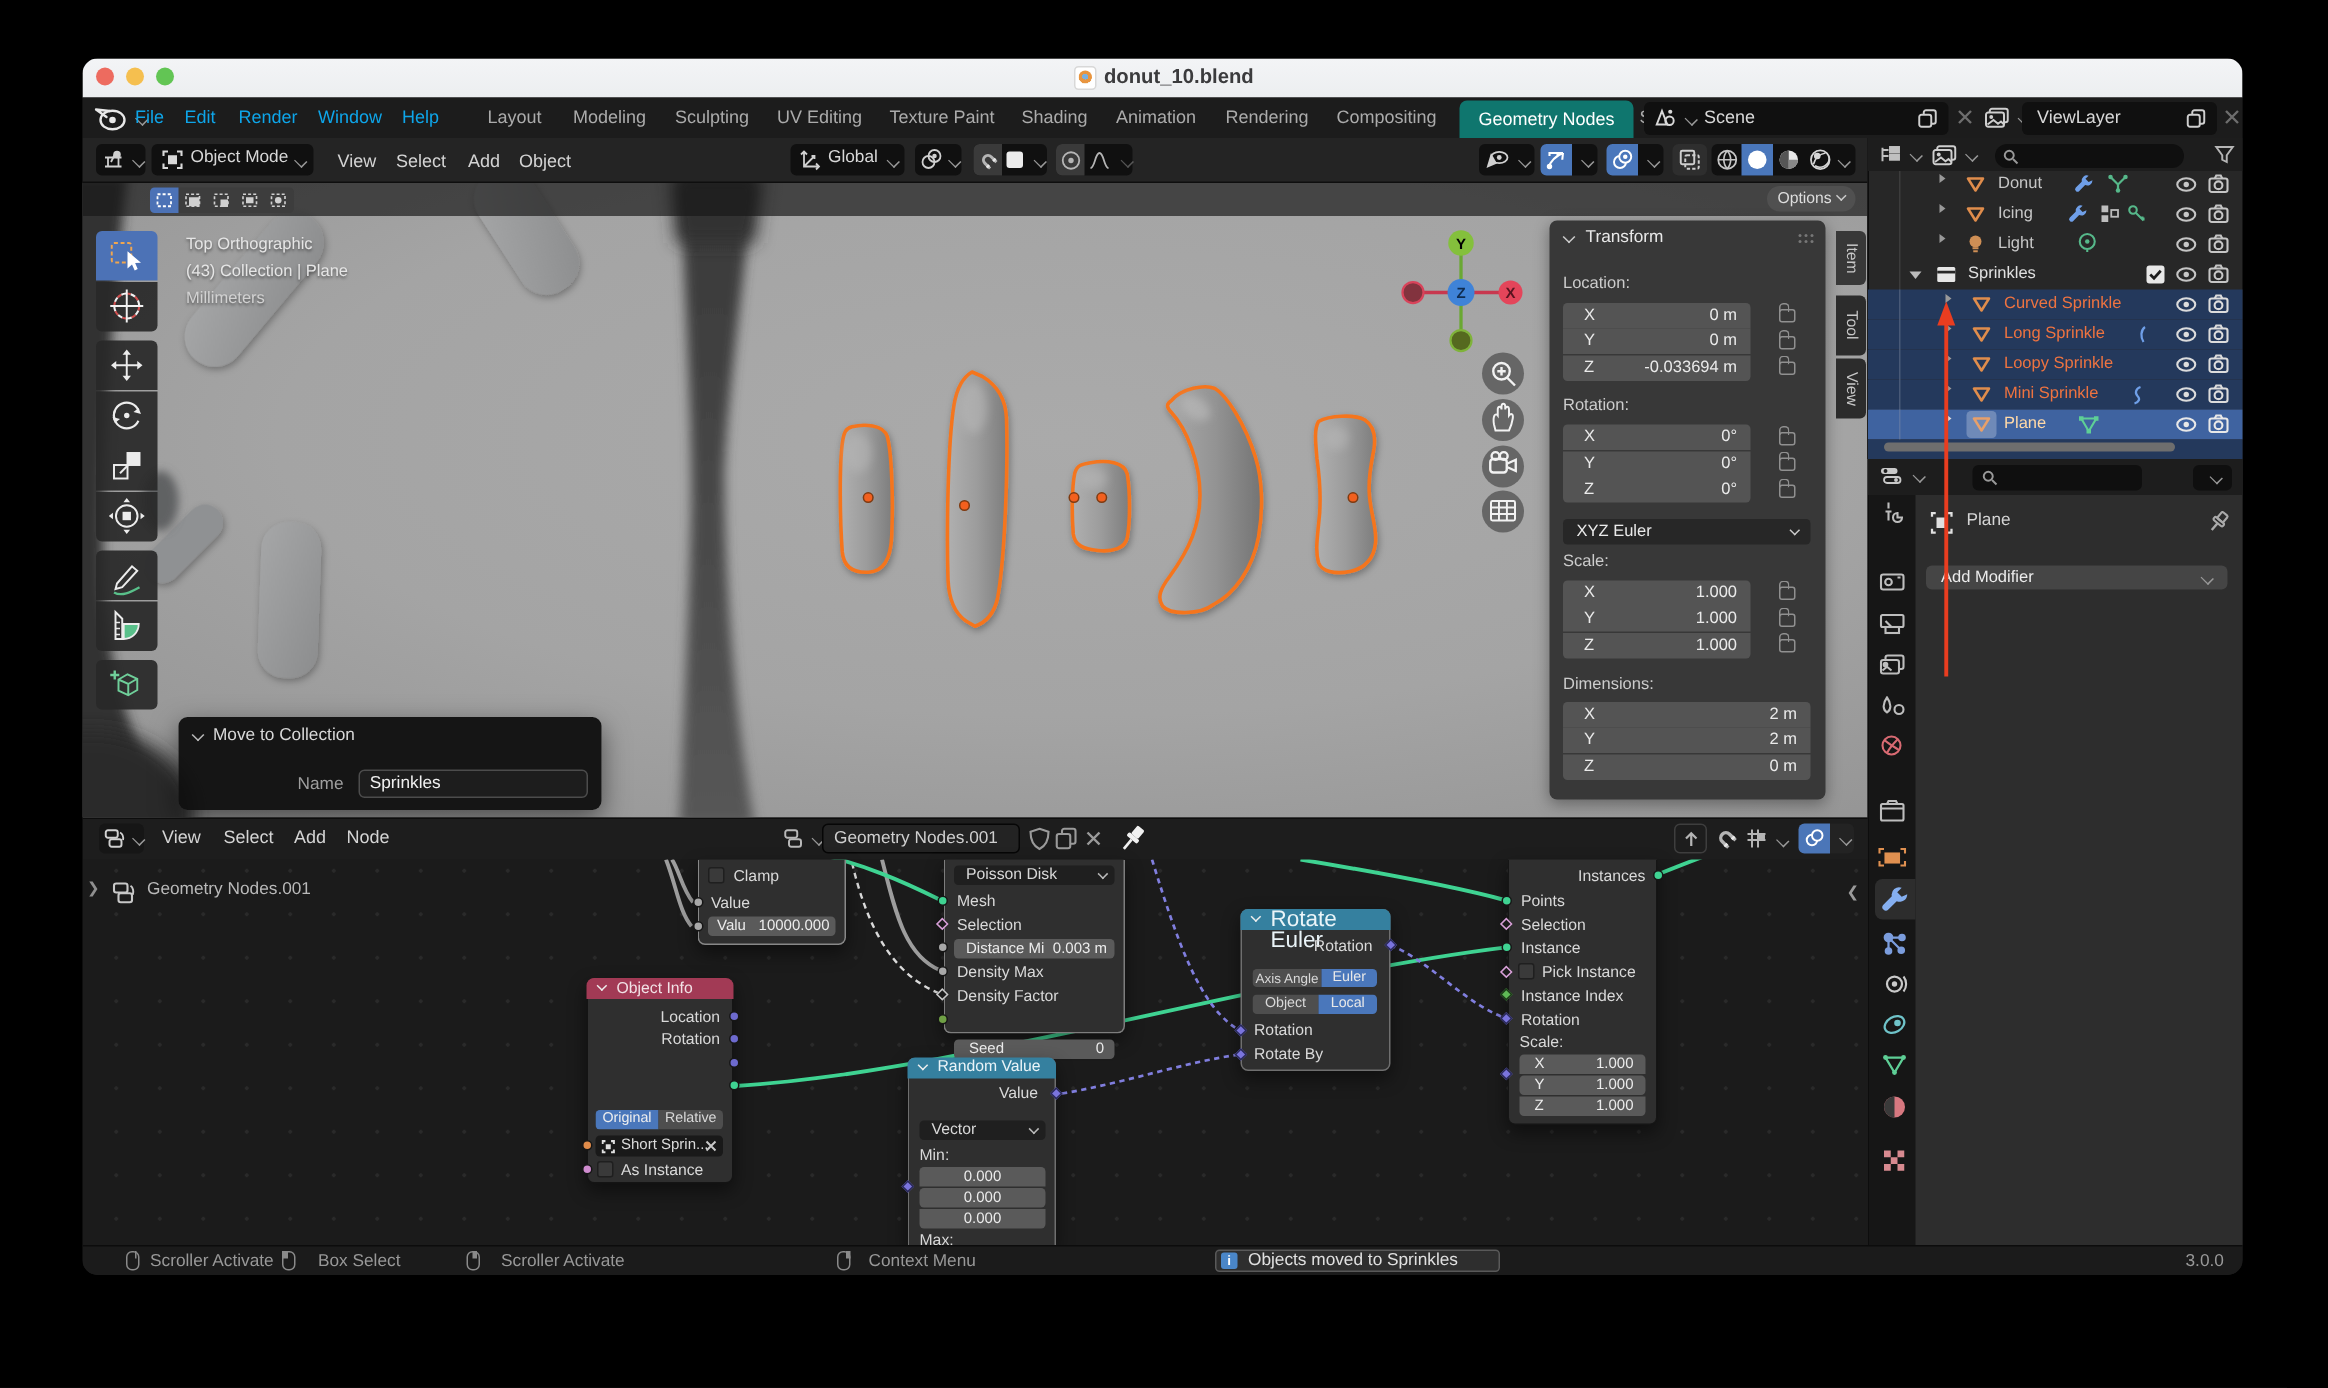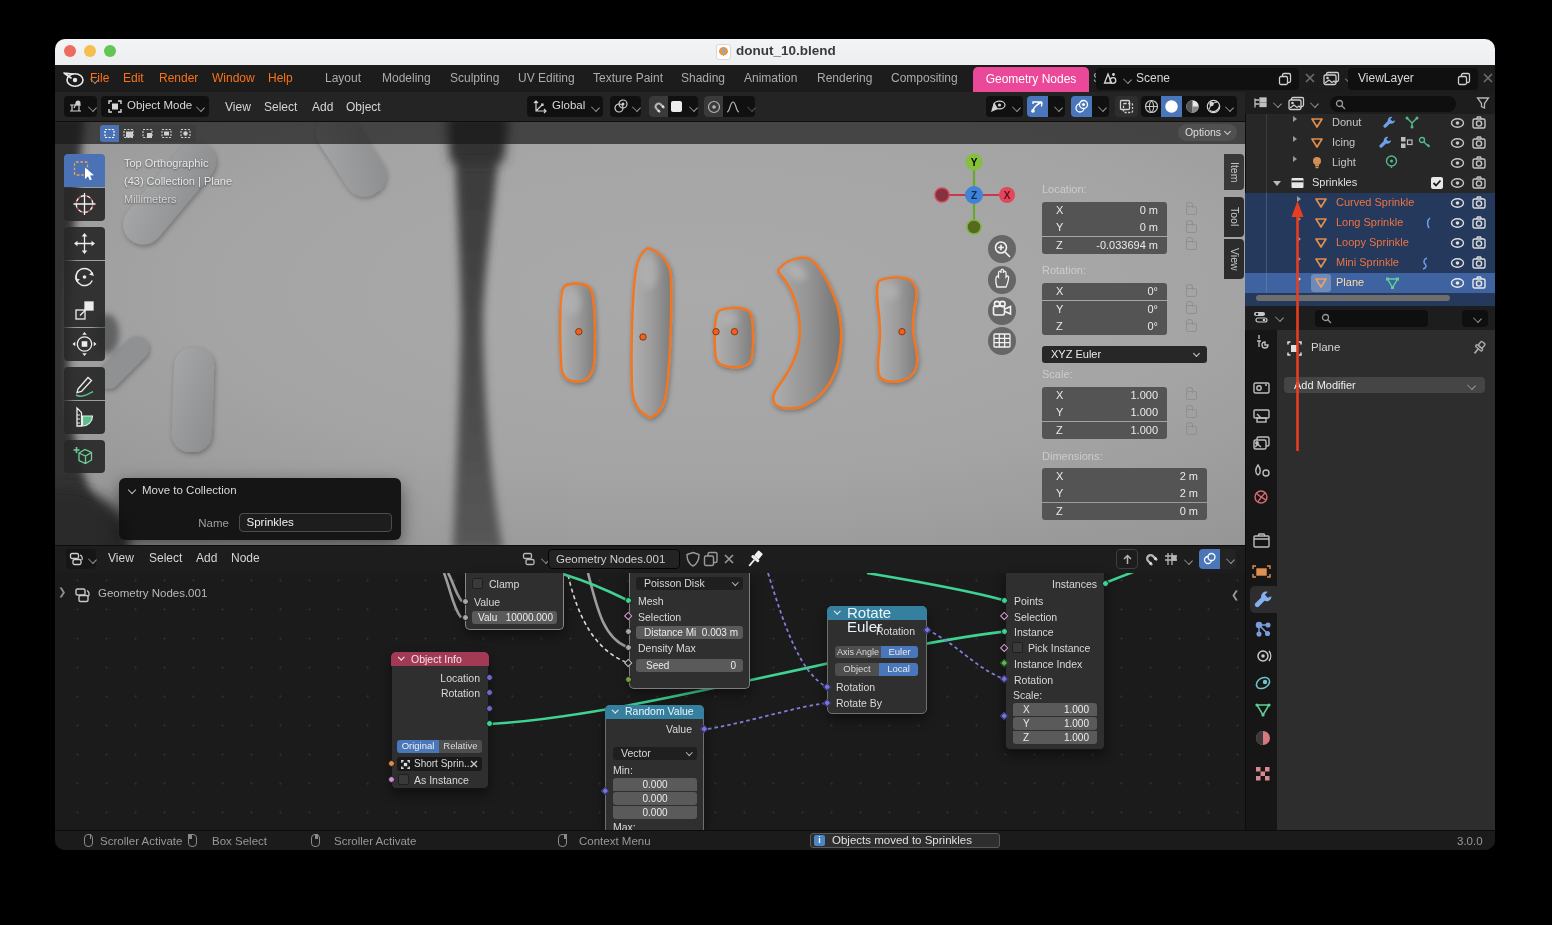--- a/index.html
+++ b/index.html
@@ -1,20 +1,20 @@
 <!DOCTYPE html>
 <html><head><meta charset="utf-8">
 <style>
 html,body{margin:0;padding:0;background:#000;width:1552px;height:925px;overflow:hidden}
 *{box-sizing:border-box;font-family:"Liberation Sans",sans-serif}
 .abs{position:absolute}
 #win{position:absolute;left:55px;top:39px;width:1440px;height:811px;border-radius:10px;overflow:hidden;background:#1c1c1c}
 #content{position:absolute;left:-55px;top:-39px;width:1552px;height:695px}
 .tl{position:absolute;top:45px;width:12px;height:12px;border-radius:50%}
-.menu{position:absolute;top:65px;height:27px;line-height:27px;color:#f97316;font-size:12px}
+.menu{position:absolute;top:65px;height:27px;line-height:27px;color:#0ea5e9;font-size:12px}
 .tab{position:absolute;top:65px;height:27px;line-height:27px;color:#ababab;font-size:12px}
 .pill{position:absolute;background:#101010;border-radius:4px;color:#d8d8d8}
 .mtxt{position:absolute;top:92px;height:30px;line-height:30px;color:#d4d4d4;font-size:12px}
 .chev{display:inline-block;width:7px;height:7px;border-right:1.4px solid #999;border-bottom:1.4px solid #999;transform:rotate(45deg) scale(1,.8);margin-left:4px;vertical-align:2px}
 .trow{position:absolute;background:#545454;color:#eaeaea;font-size:11px;height:17px;line-height:17px}
 .trow .l{position:absolute;left:14px}.trow .r{position:absolute;right:9px}
 .plabel{position:absolute;color:#cccccc;font-size:11px}
 .lock{position:absolute;width:11px;height:9px;border:1.2px solid #909090;border-radius:2px}
 .lock:before{content:"";position:absolute;left:-1px;top:-5px;width:5px;height:5px;border:1.2px solid #909090;border-bottom:none;border-radius:3px 3px 0 0}
 .vtab{position:absolute;left:1223.5px;width:20px;color:#c8c8c8;font-size:10.5px;text-align:center;writing-mode:vertical-rl;border-radius:0 4px 4px 0}
@@ -57,21 +57,21 @@
 <div class="menu" style="left:268px">Help</div>
 <div class="tab" style="left:325px">Layout</div>
 <div class="tab" style="left:382px">Modeling</div>
 <div class="tab" style="left:450px">Sculpting</div>
 <div class="tab" style="left:518px">UV Editing</div>
 <div class="tab" style="left:593px">Texture Paint</div>
 <div class="tab" style="left:681px">Shading</div>
 <div class="tab" style="left:744px">Animation</div>
 <div class="tab" style="left:817px">Rendering</div>
 <div class="tab" style="left:891px">Compositing</div>
-<div class="abs" style="left:973px;top:67px;width:116px;height:25px;background:#ec4899;border-radius:5px 5px 0 0;color:#fff;font-size:12px;line-height:25px;text-align:center">Geometry Nodes</div>
+<div class="abs" style="left:973px;top:67px;width:116px;height:25px;background:#0f766e;border-radius:5px 5px 0 0;color:#fff;font-size:12px;line-height:25px;text-align:center">Geometry Nodes</div>
 <div class="tab" style="left:1093px">Sc</div>
 <div class="pill" style="left:1096px;top:68px;width:203px;height:22px">
  <svg class="abs" style="left:7px;top:4px" width="14" height="14" viewBox="0 0 14 14">
           <path d="M5,2 L8.5,11 L1.5,11 Z" fill="none" stroke="#d8d8d8" stroke-width="1.3"></path>
           <circle cx="10" cy="8.5" r="2.8" fill="none" stroke="#d8d8d8" stroke-width="1.3"></circle>
           <circle cx="10.5" cy="2.5" r="1.4" fill="#d8d8d8"></circle>
         </svg>
  <span class="chev" style="position:absolute;left:24px;top:8px"></span>
  <span class="abs" style="left:40px;top:3px;font-size:12px">Scene</span>
  <svg class="abs" style="left:182px;top:4px" width="14" height="14" viewBox="0 0 14 14">
@@ -400,20 +400,34 @@
  </g>
 </svg>
 
 <div class="abs" style="left:119px;top:478px;width:282px;height:62px;background:rgba(16,16,16,.96);border-radius:6px;box-shadow:0 6px 18px rgba(0,0,0,.5)">
  <span style="position:absolute;left:10px;top:9px;width:6px;height:6px;border-right:1.4px solid #bbb;border-bottom:1.4px solid #bbb;transform:rotate(45deg)"></span>
  <div class="abs" style="left:23px;top:6px;color:#d8d8d8;font-size:11.5px">Move to Collection</div>
  <div class="abs" style="left:0;top:39px;width:110px;text-align:right;color:#9e9e9e;font-size:11.5px">Name</div>
  <div class="abs" style="left:119.5px;top:34.5px;width:153px;height:19px;background:#1d1d1d;border:1px solid #4c4c4c;border-radius:4px;color:#f0f0f0;font-size:11.5px;line-height:17px;padding-left:7px">Sprinkles</div>
 </div>
 
+<div class="abs" style="left:1033px;top:147px;width:184px;height:386px;background:#383838;border-radius:5px;box-shadow:0 3px 10px rgba(0,0,0,.35)">
+ <span style="position:absolute;left:10px;top:8px;width:6px;height:6px;border-right:1.4px solid #ccc;border-bottom:1.4px solid #ccc;transform:rotate(45deg)"></span>
+ <div class="abs" style="left:24px;top:5px;color:#e8e8e8;font-size:11.5px">Transform</div>
+ <svg class="abs" style="left:165px;top:8px" width="13" height="8">
+          <g fill="#777">
+            <circle cx="2" cy="2" r="1"></circle>
+            <circle cx="6" cy="2" r="1"></circle>
+            <circle cx="10" cy="2" r="1"></circle>
+            <circle cx="2" cy="6" r="1"></circle>
+            <circle cx="6" cy="6" r="1"></circle>
+            <circle cx="10" cy="6" r="1"></circle>
+          </g>
+        </svg>
+</div>
 <div class="plabel" style="left:1042px;top:183px">Location:</div>
 <div class="trow" style="left:1042px;top:201.5px;width:125px;border-radius:3px 3px 0 0">
         <span class="l">X</span>
         <span class="r">0 m</span>
       </div>
 <div class="trow" style="left:1042px;top:219px;width:125px">
         <span class="l">Y</span>
         <span class="r">0 m</span>
       </div>
 <div class="trow" style="left:1042px;top:236.5px;width:125px;border-radius:0 0 3px 3px">
@@ -586,21 +600,21 @@
         <span style="position:absolute;right:6px;top:3px;width:4.5px;height:4.5px;border-right:1.2px solid #bbb;border-bottom:1.2px solid #bbb;transform:rotate(45deg)"></span>
       </div>
 <div class="nlab" style="left:638px;top:593.5px">Mesh</div>
 <div class="nlab" style="left:638px;top:609.5px">Selection</div>
 <div class="npill" style="left:636px;top:625.5px;width:107px">
         <span style="position:absolute;left:8px">Distance Mi</span>
         <span style="position:absolute;right:5px">0.003 m</span>
       </div>
 <div class="nlab" style="left:638px;top:640.5px">Density Max</div>
 <div class="nlab" style="left:638px;top:656.5px">Density Factor</div>
-<div class="npill" style="left:636px;top:659px;width:107px">
+<div class="npill" style="left:636px;top:693px;width:107px">
         <span style="position:absolute;left:10px">Seed</span>
         <span style="position:absolute;right:7px">0</span>
       </div>
 <div class="sockc" style="left:624.5px;top:596.5px;background:#3fd392"></div>
 <div class="sockd" style="left:625px;top:613px;border-color:#d9a0d9;background:#1b1b1b"></div>
 <div class="sockc" style="left:624.5px;top:628px;background:#a8a8a8"></div>
 <div class="sockc" style="left:624.5px;top:643.5px;background:#a8a8a8"></div>
 <div class="sockd" style="left:625px;top:659.5px;border-color:#c8c8c8;background:#1b1b1b"></div>
 <div class="sockc" style="left:624.5px;top:676px;background:#6fa045"></div>
 

